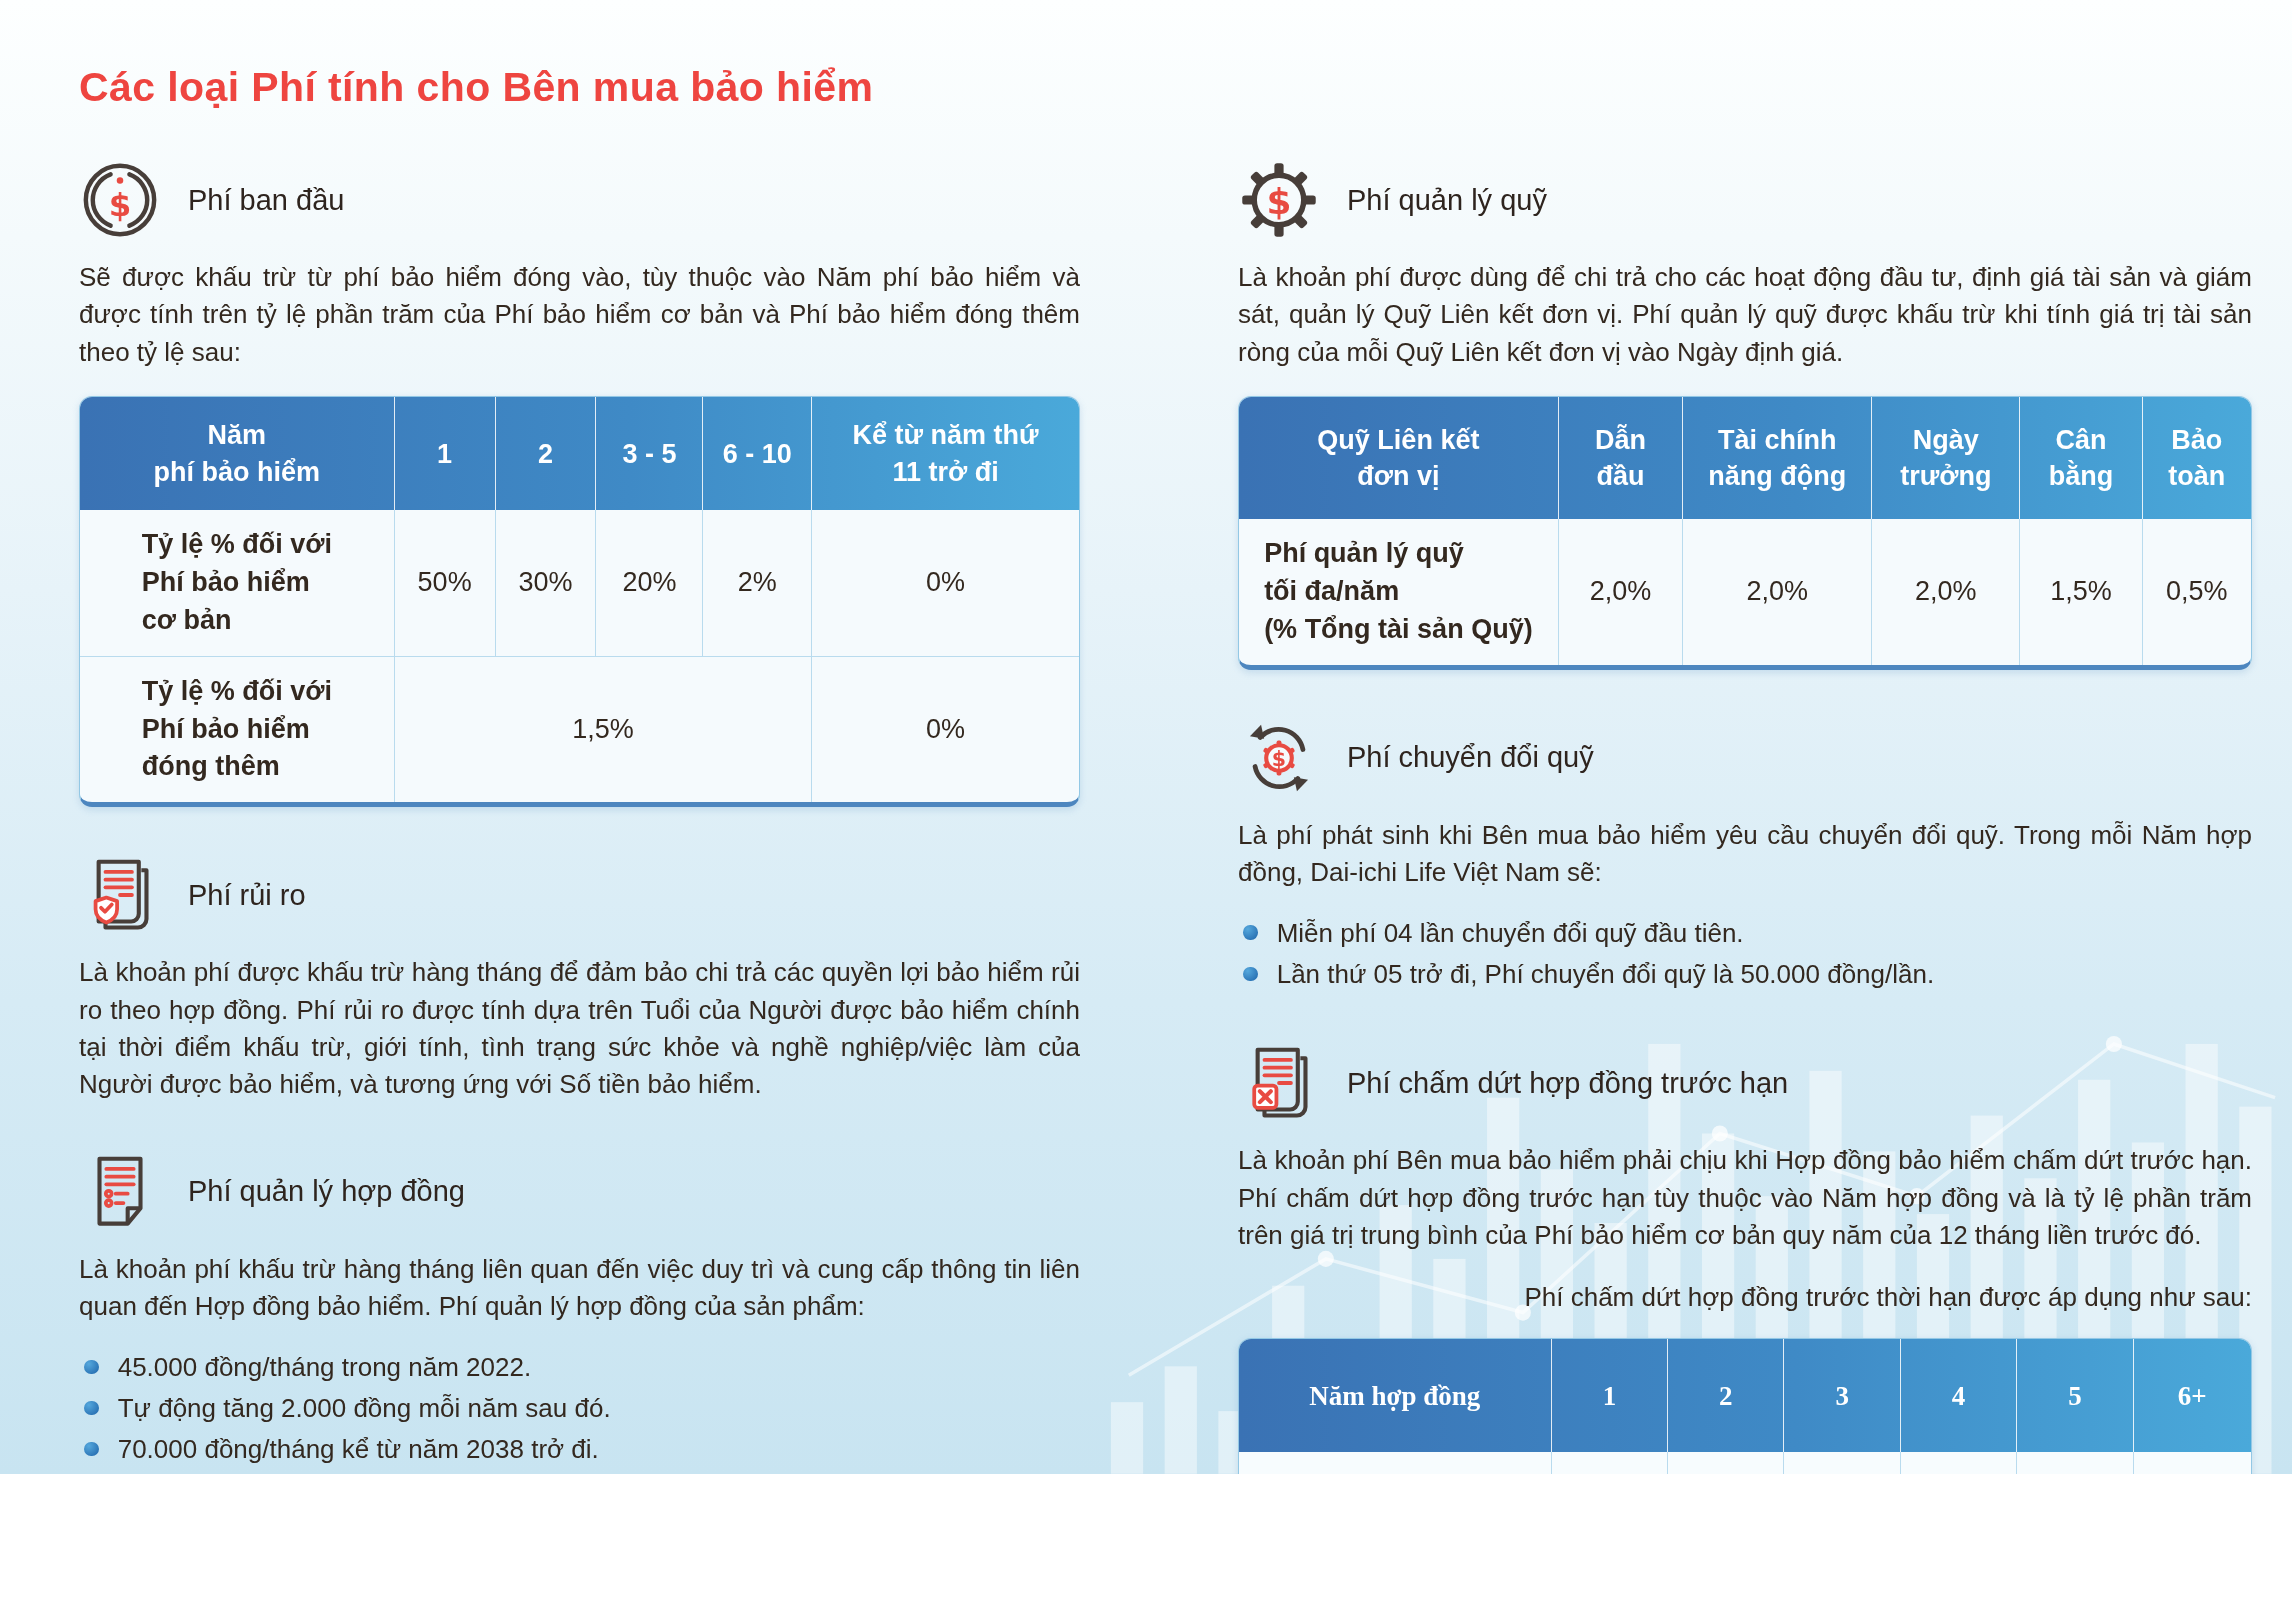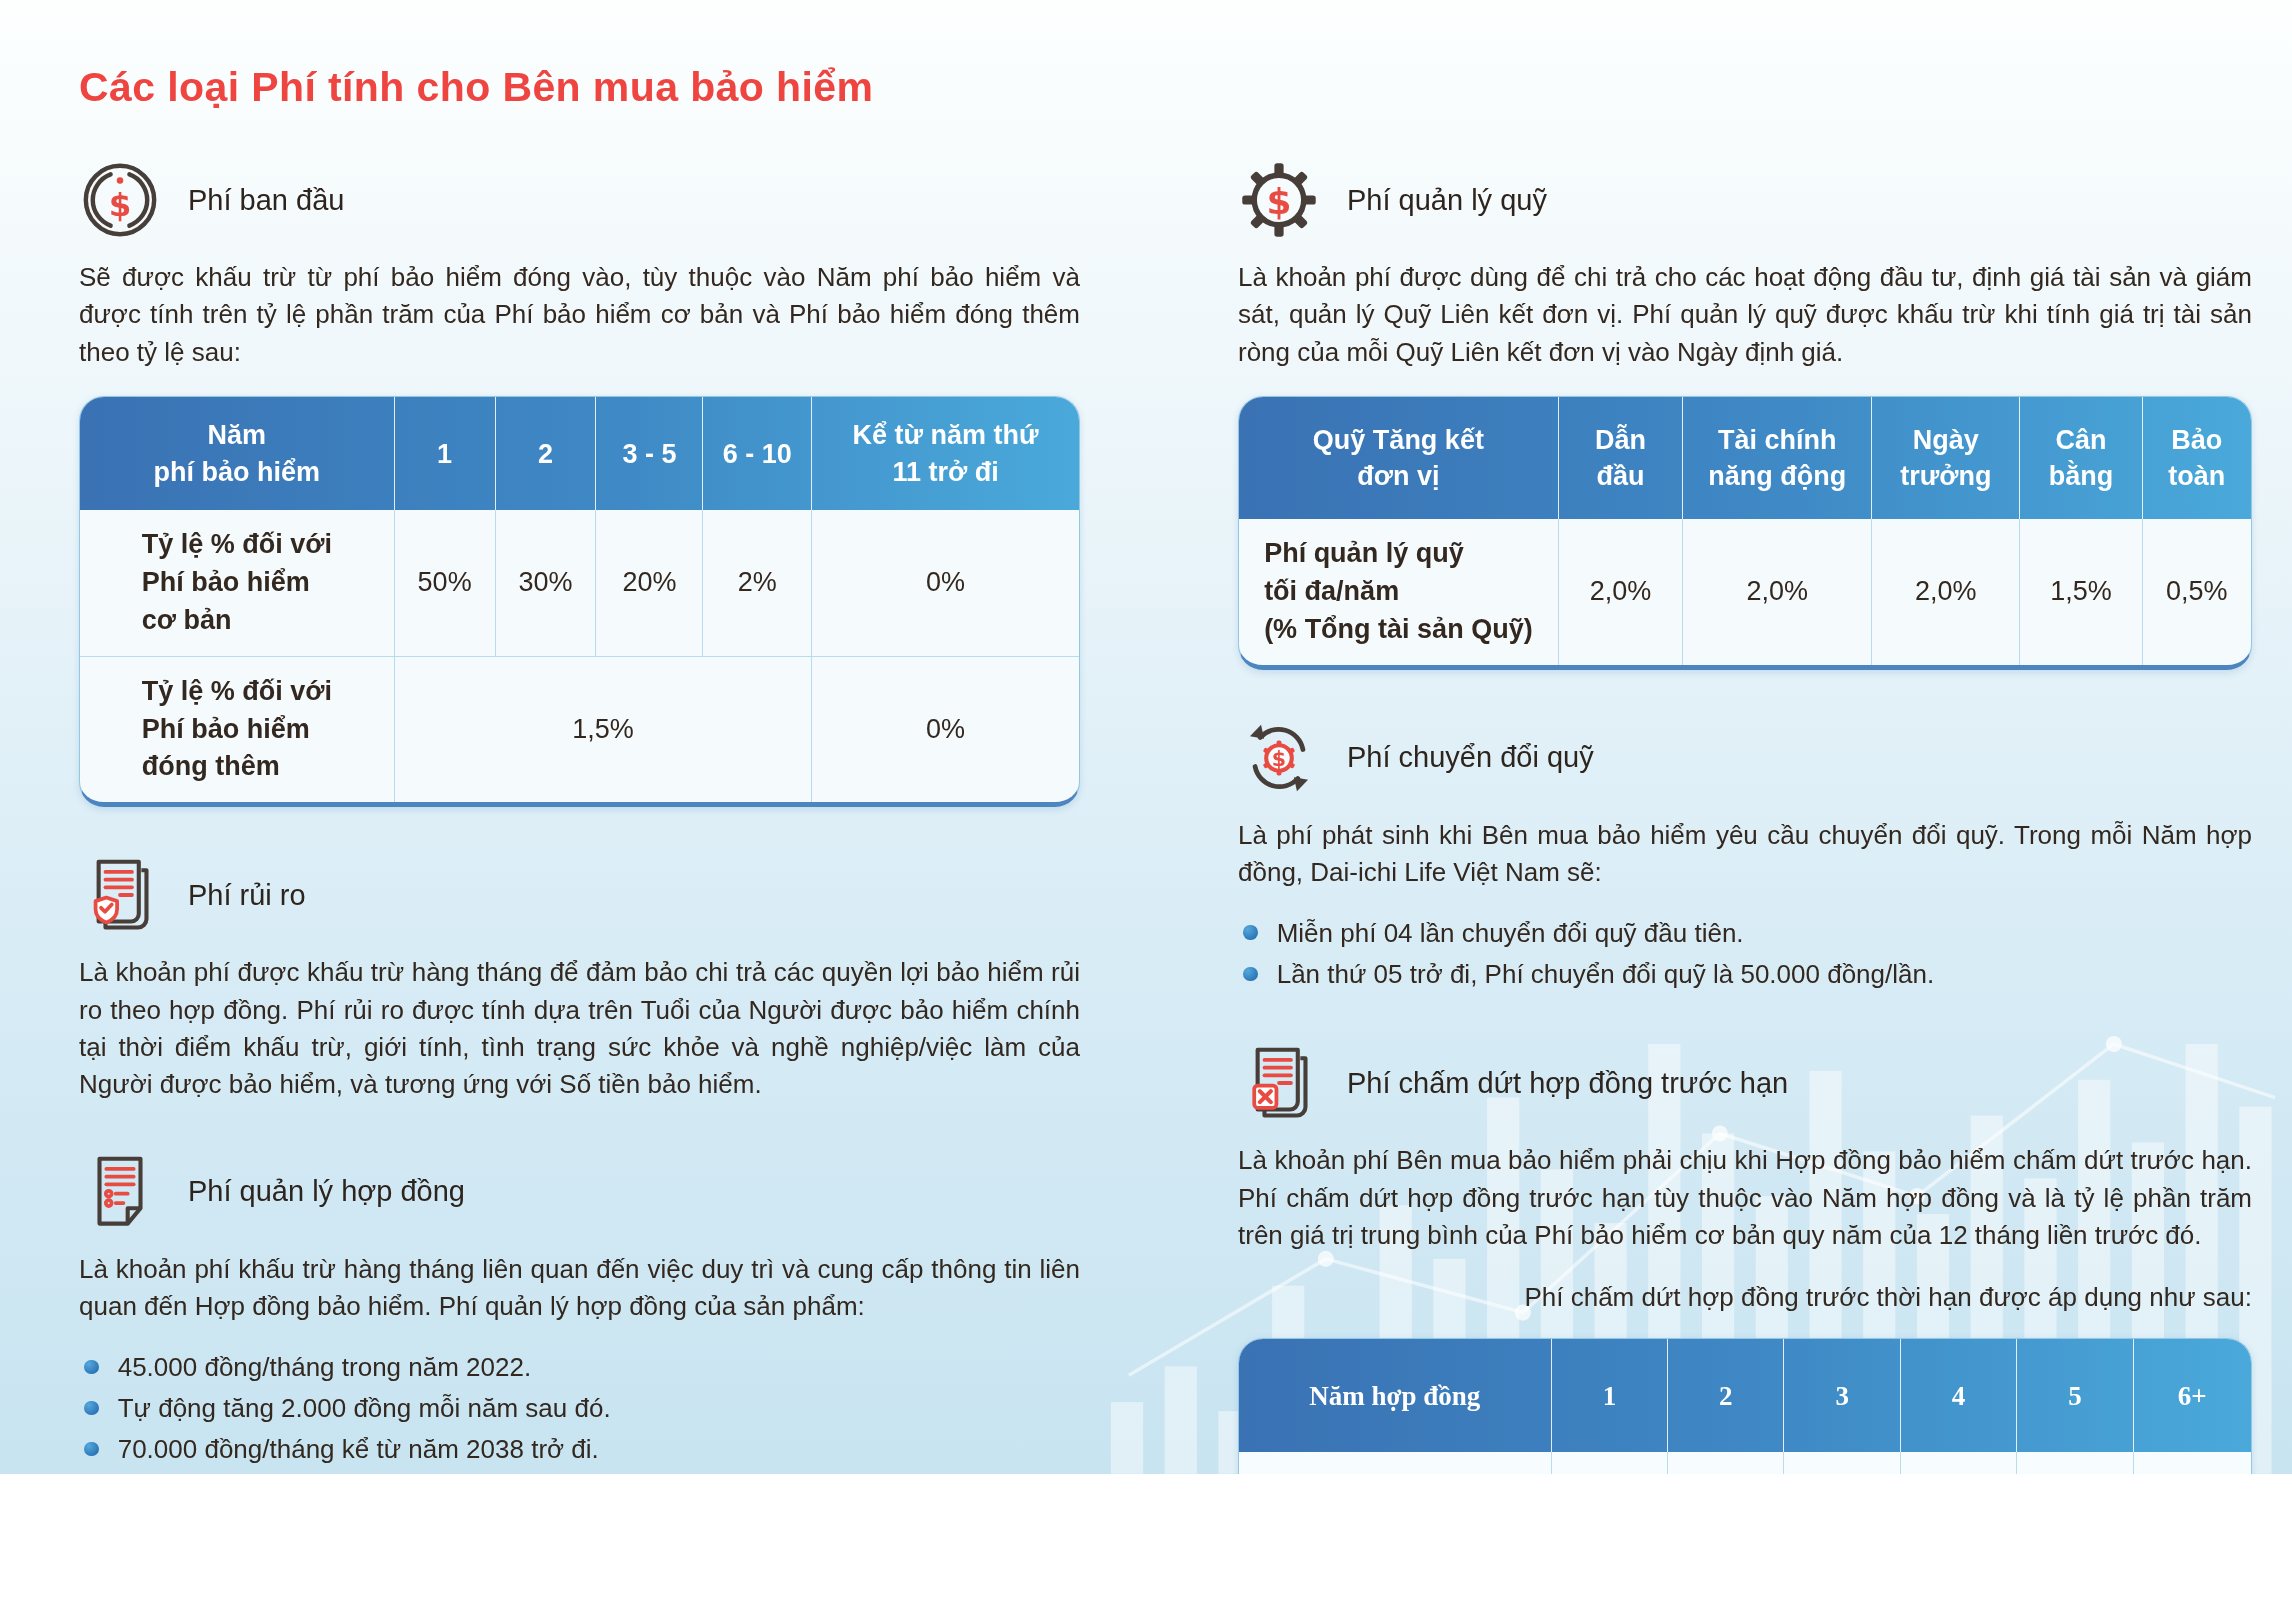--- a/index.html
+++ b/index.html
@@ -45,21 +45,21 @@
   .bullets { margin-top: -3.6px; }
   .bullet { display: flex; align-items: flex-start; gap: 19px; font-size: 26px; line-height: 1.58; }
   .bullet-dot {
     width: 14.3px; height: 14.3px; border-radius: 50%; flex: 0 0 auto;
     margin-top: 12.5px; margin-left: 5.4px;
     background: radial-gradient(circle at 32% 28%, #55a8dd, #1d63a9);
   }
 
   
   .tbl {
-    border-radius: 25px;
+    border-radius: 13px;
     border: 1.8px solid #93c8e5;
     border-bottom: 5.4px solid #4d86bf;
     overflow: hidden;
     background: #f5fafd;
     box-shadow: 0 2.7px 7.2px rgba(90,145,195,.22);
   }
   .thead {
     display: grid;
     background: linear-gradient(90deg, #3a72b4 0%, #3f8ac6 55%, #4aa9da 100%);
     color: #ffffff; font-weight: bold;
@@ -254,21 +254,21 @@
           </g>
           <circle cx="24" cy="24" r="14.5" fill="#f6fbfd" stroke="#473e39" stroke-width="3.2"></circle>
           <text x="24" y="32" font-size="21" font-weight="bold" fill="#e84b42" text-anchor="middle" font-family="DejaVu Sans, sans-serif">$</text>
         </svg>
         <h2 class="sec-title">Phí quản lý quỹ</h2>
       </div>
       <p class="para">Là khoản phí được dùng để chi trả cho các hoạt động đầu tư, định giá tài sản và giám sát, quản lý Quỹ Liên kết đơn vị. Phí quản lý quỹ được khấu trừ khi tính giá trị tài sản ròng của mỗi Quỹ Liên kết đơn vị vào Ngày định giá.</p>
 
       <div class="tbl t2">
         <div class="thead">
-          <div class="th">Quỹ Tăng kết
+          <div class="th">Quỹ Liên kết
 đơn vị</div>
           <div class="th">Dẫn
 đầu</div>
           <div class="th">Tài chính
 năng động</div>
           <div class="th">Ngày
 trưởng</div>
           <div class="th">Cân
 bằng</div>
           <div class="th">Bảo

